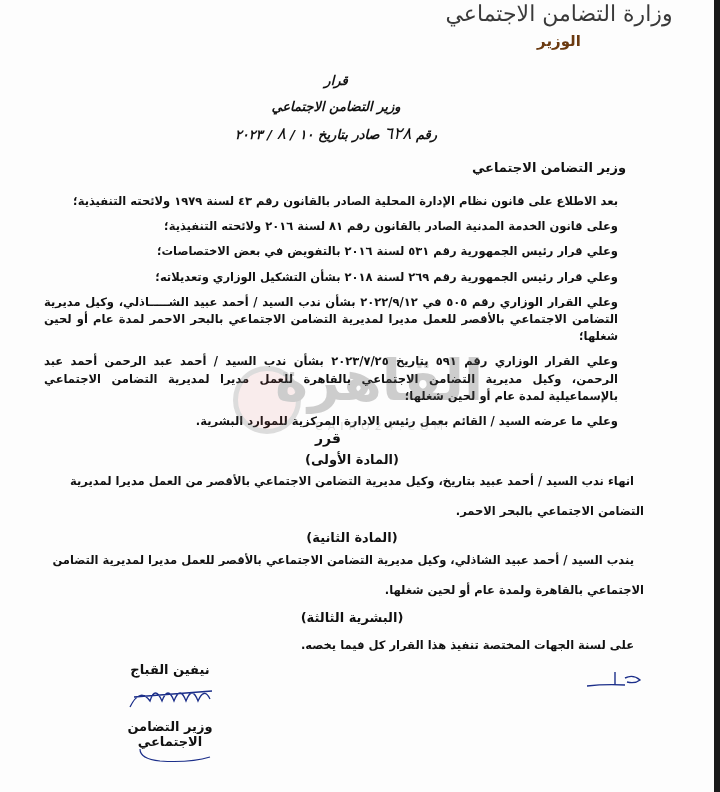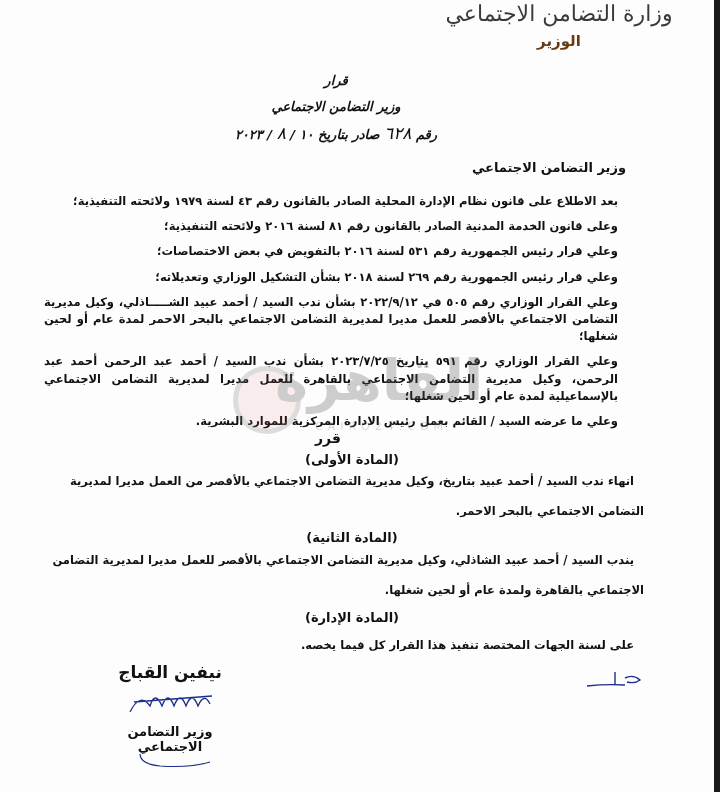--- a/index.html
+++ b/index.html
@@ -86,21 +86,21 @@
     }
     .article-body p { margin: 0; }
     .indent { padding-right: 10px; }
 
     .signature-init {
       position: absolute; left: 585px; top: 668px; width: 60px; height: 22px;
     }
     .sig-block {
       position: absolute; left: 100px; top: 662px; width: 140px; text-align: center;
     }
-    .sig-name { font-weight: bold; font-size: 17px; }
+    .sig-name { font-weight: bold; font-size: 13px; }
     .sig-scribble { height: 38px; }
     .sig-title { font-weight: bold; font-size: 13px; }
   </style>
 </head>
 <body>
 
 <div class="page">
 
   <div class="letterhead rtl">
     <div class="ministry-name">وزارة التضامن الاجتماعي</div>
@@ -144,21 +144,21 @@
     <p class="indent">انهاء ندب السيد / أحمد عبيد بتاريخ، وكيل مديرية التضامن الاجتماعي بالأقصر من العمل مديرا لمديرية</p>
     <p>التضامن الاجتماعي بالبحر الاحمر.</p>
   </div>
 
   <div class="article-title rtl" style="top:530px;">(المادة الثانية)</div>
   <div class="article-body rtl" style="top:545px;">
     <p class="indent">يندب السيد / أحمد عبيد الشاذلي، وكيل مديرية التضامن الاجتماعي بالأقصر للعمل مديرا لمديرية التضامن</p>
     <p>الاجتماعي بالقاهرة ولمدة عام أو لحين شغلها.</p>
   </div>
 
-  <div class="article-title rtl" style="top:610px;">(المادة الإدارة)</div>
+  <div class="article-title rtl" style="top:610px;">(البشرية الثالثة)</div>
   <div class="article-body rtl" style="top:630px;">
     <p class="indent">على لسنة الجهات المختصة تنفيذ هذا القرار كل فيما يخصه.</p>
   </div>
 
   <svg class="signature-init" viewBox="0 0 60 22">
     <path d="M2 18 Q20 16 40 17 M30 4 L30 17 M40 10 Q48 6 55 12 Q50 16 42 14" stroke="#1c2f8a" stroke-width="1.4" fill="none"></path>
   </svg>
 
   <div class="sig-block rtl">
     <div class="sig-name">نيفين القباج</div>

